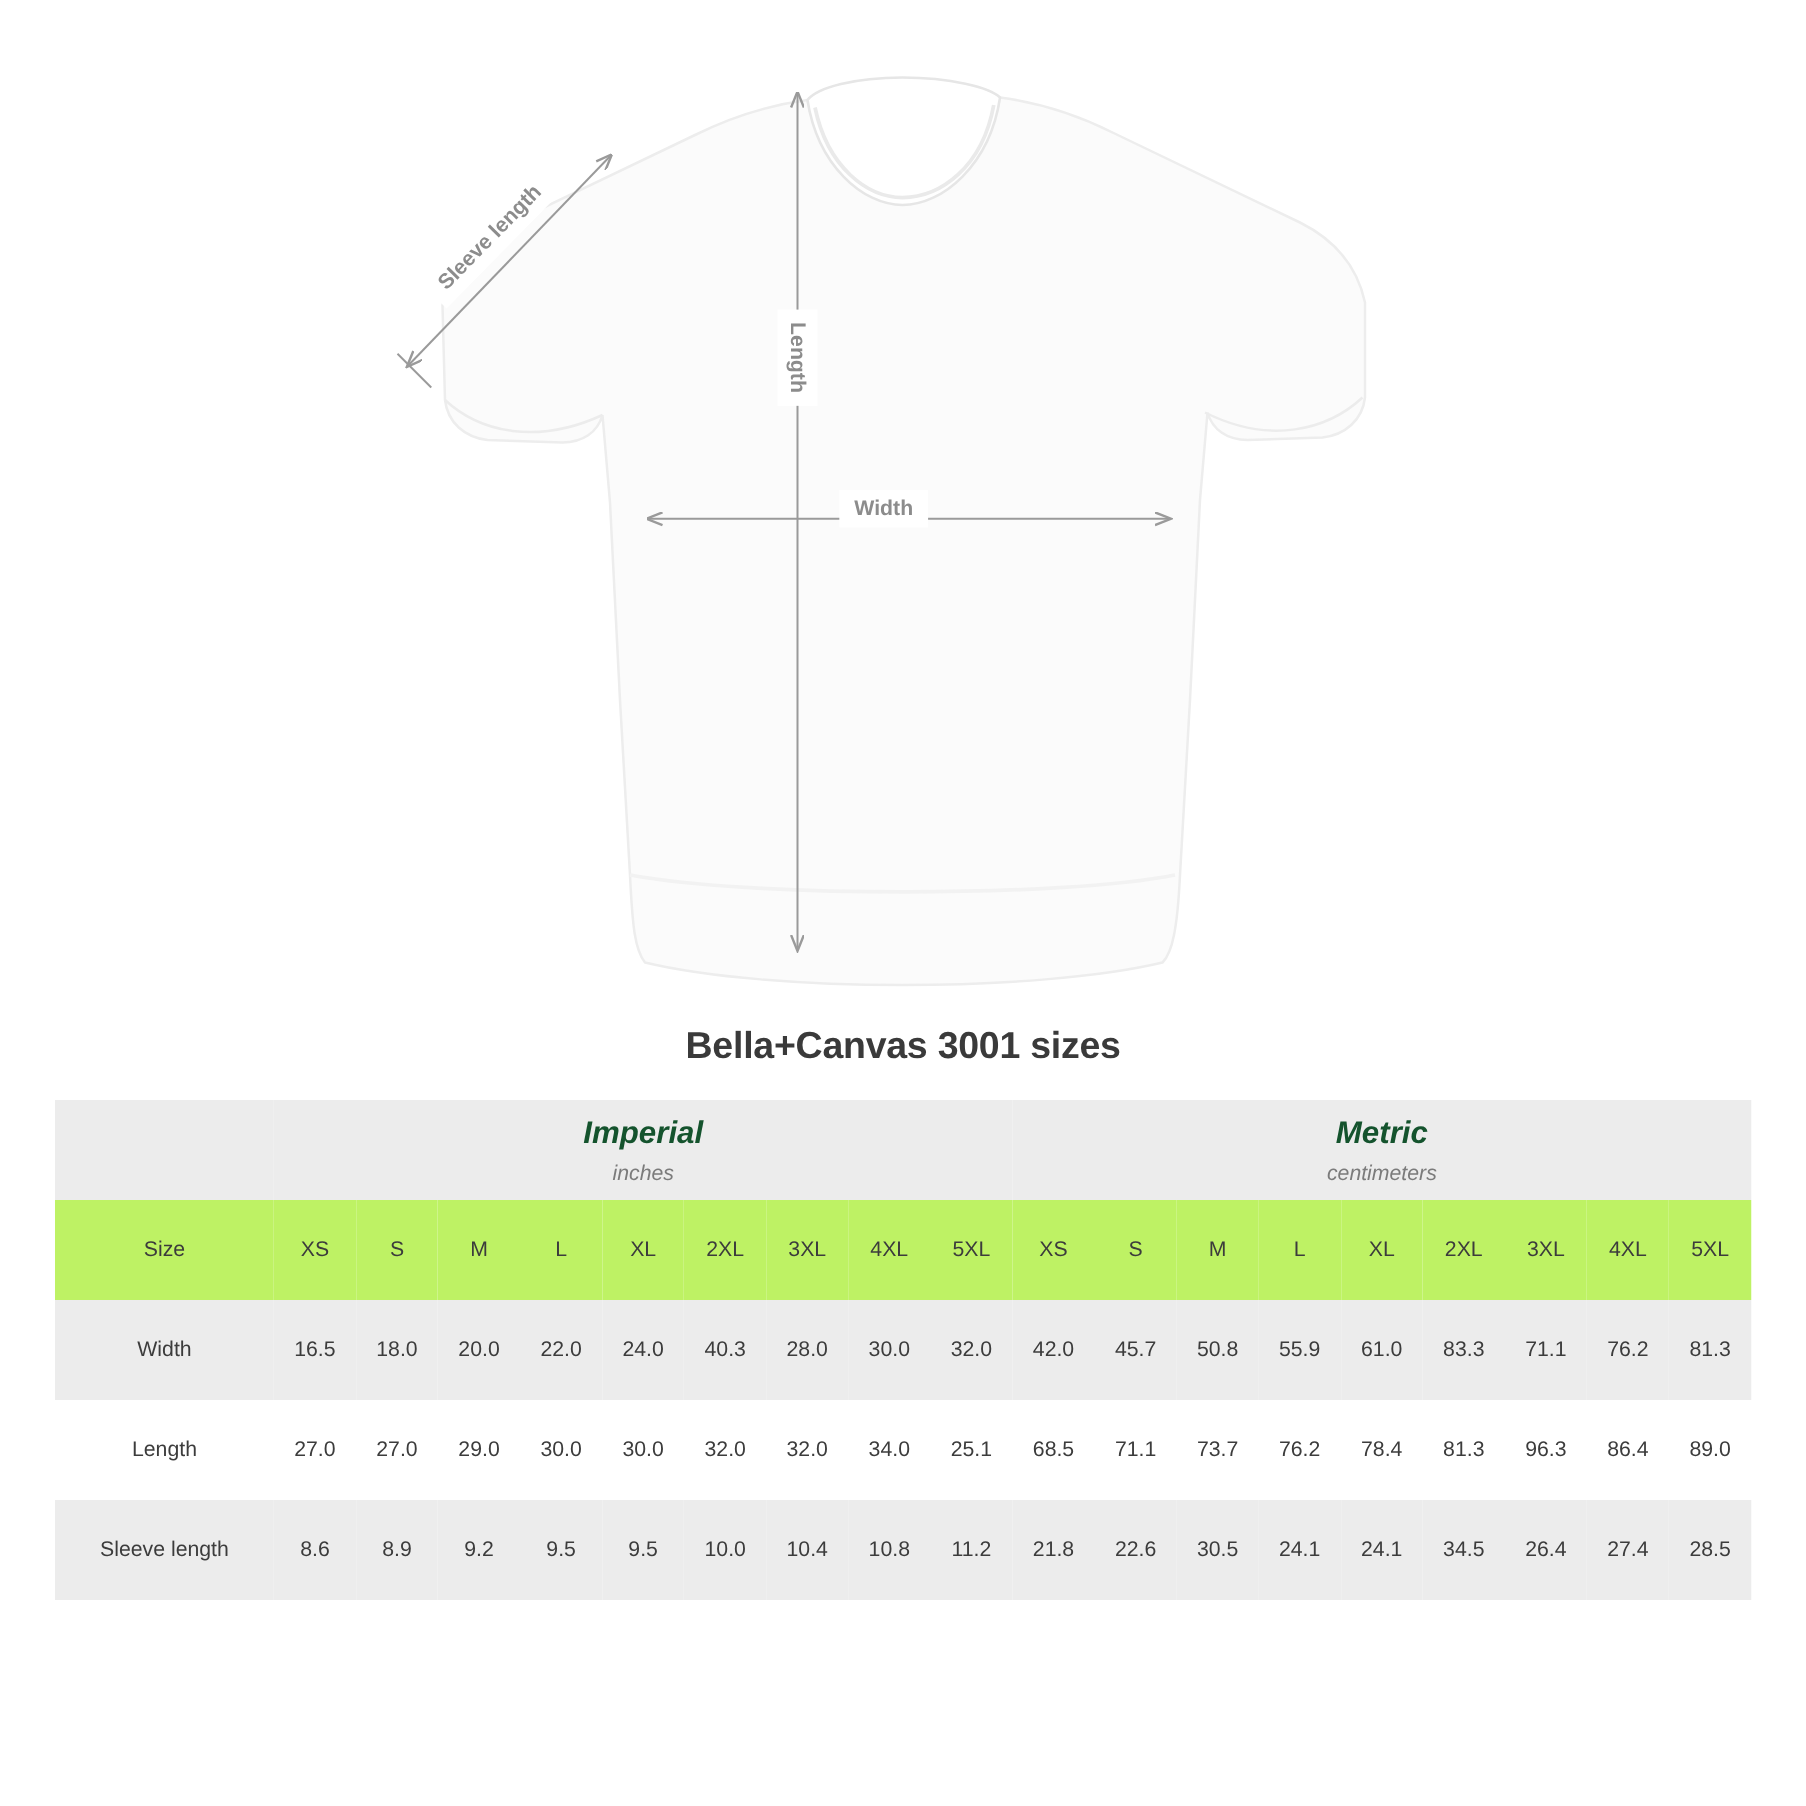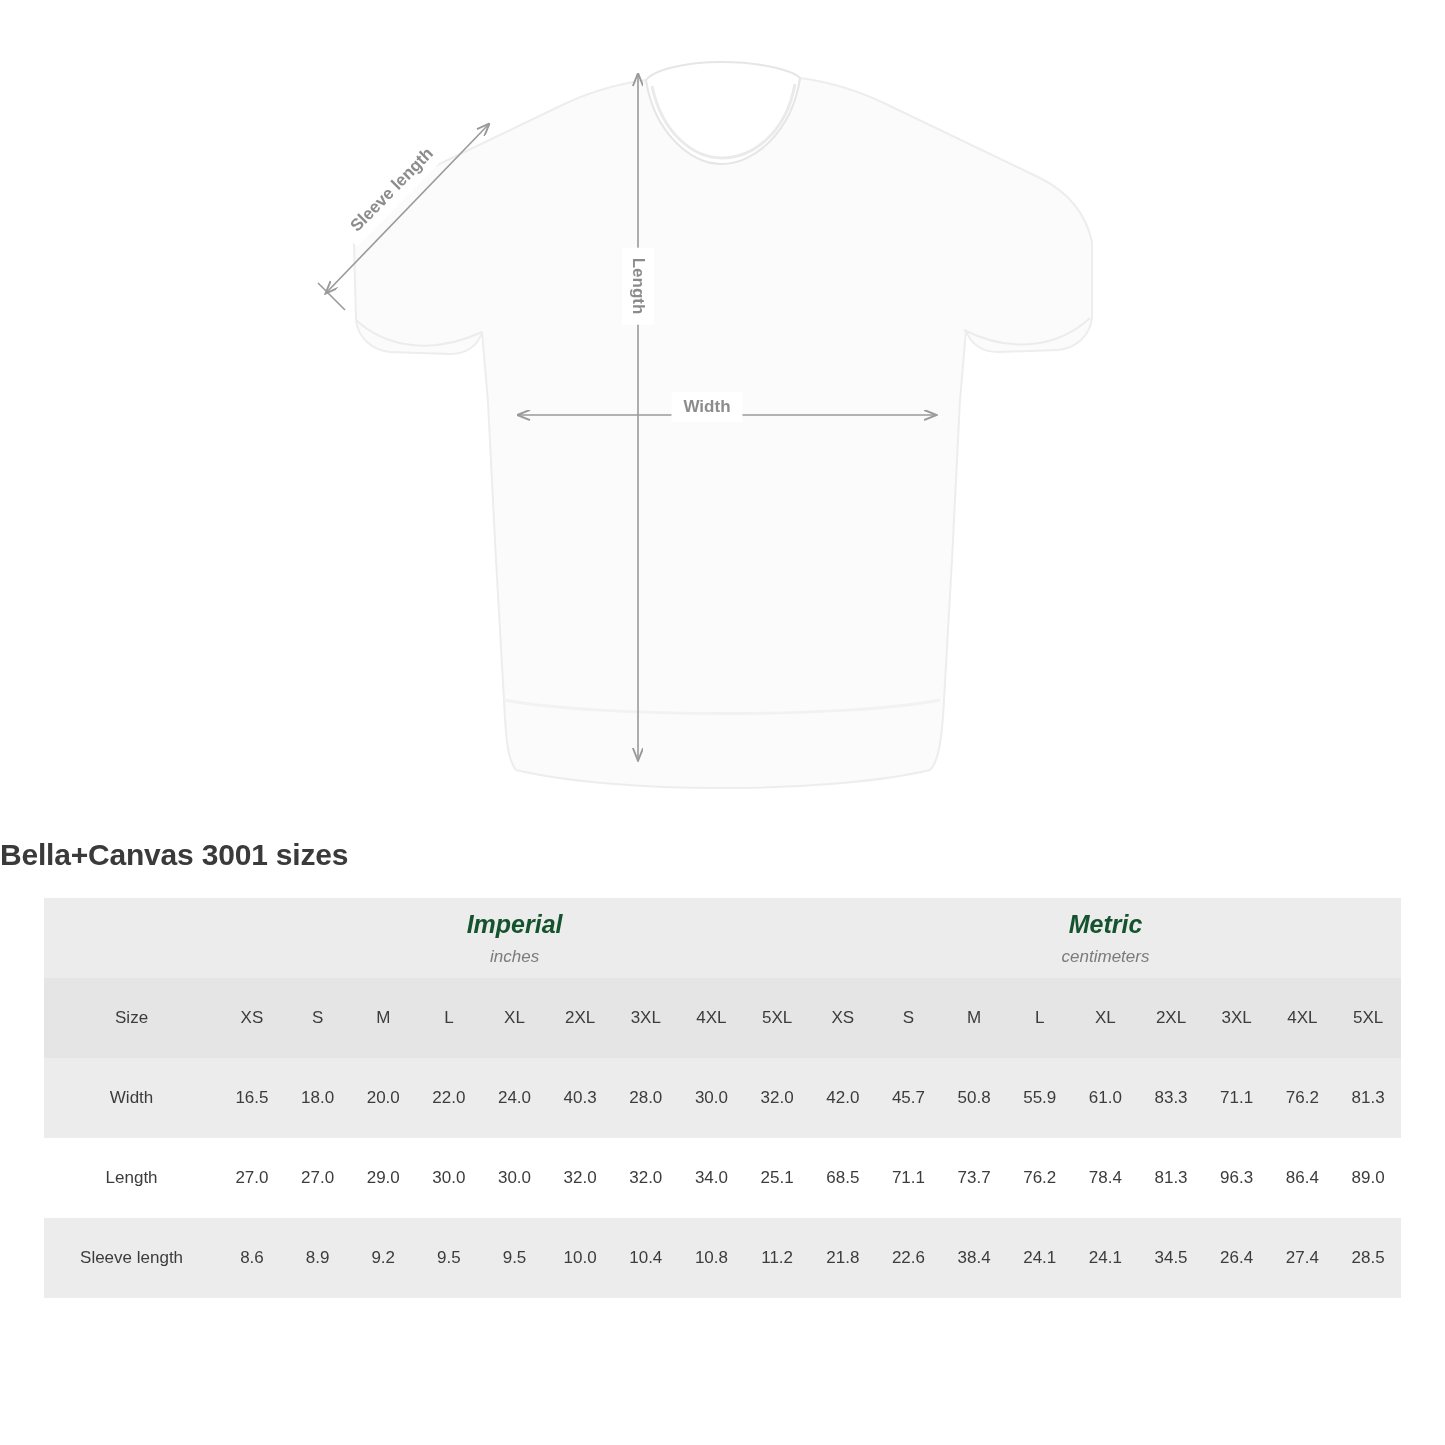--- a/index.html
+++ b/index.html
@@ -28,21 +28,21 @@
     height: 820px;
   }
   .illustration svg {
     position: absolute;
     left: 0;
     top: 0;
   }
 
   
   .title-block {
-    margin-top: 18px;
+    text-align: center;
   }
   .chart-title {
     font-size: 30px;
     font-weight: bold;
     color: #3a3a3a;
     letter-spacing: -0.2px;
   }
   .chart-note {
     font-size: 17.5px;
     font-style: italic;
@@ -84,21 +84,21 @@
     font-style: italic;
     color: #7b7b7b;
     margin-top: 6px;
   }
   .row-header {
     font-weight: bold;
     font-size: 18px;
     color: #3c3c3c;
   }
   .row-size td {
-    background: #e5e5e5;
+    background: #bef264;
     font-weight: bold;
     font-size: 18px;
   }
   .row-odd td {
     background: #ececec;
   }
   .row-even td {
     background: #ffffff;
   }
   .size-head {
@@ -278,21 +278,21 @@
             <td>8.9</td>
             <td>9.2</td>
             <td>9.5</td>
             <td>9.5</td>
             <td>10.0</td>
             <td>10.4</td>
             <td>10.8</td>
             <td>11.2</td>
             <td>21.8</td>
             <td>22.6</td>
-            <td>38.4</td>
+            <td>30.5</td>
             <td>24.1</td>
             <td>24.1</td>
             <td>34.5</td>
             <td>26.4</td>
             <td>27.4</td>
             <td>28.5</td>
           </tr>
         </tbody>
     </table>
   </div>

